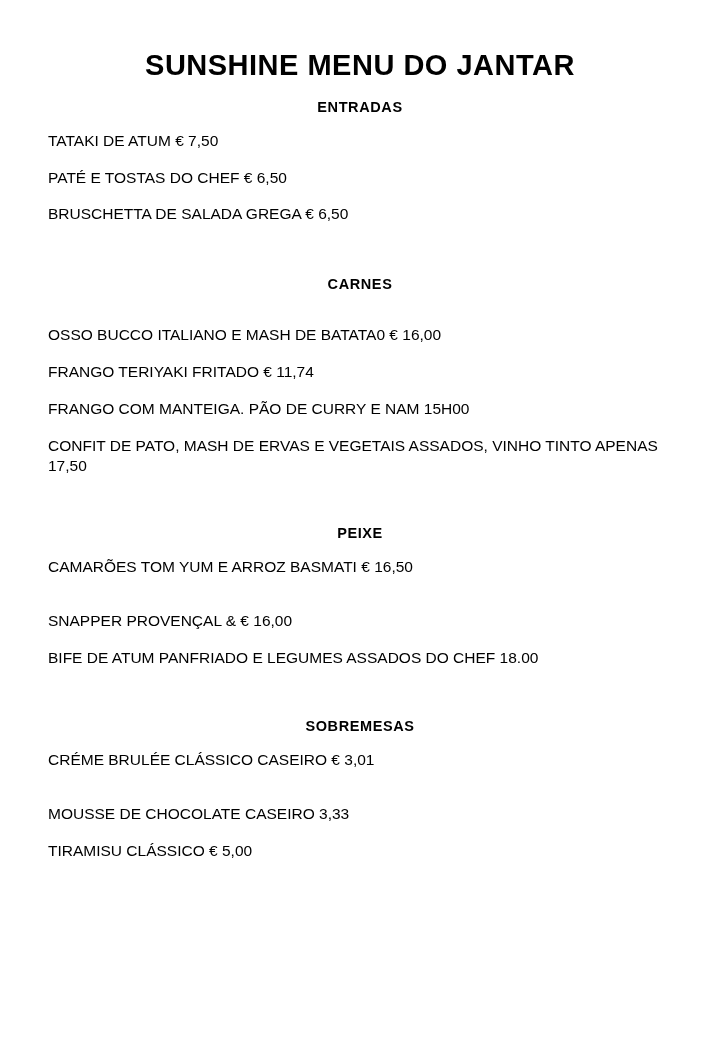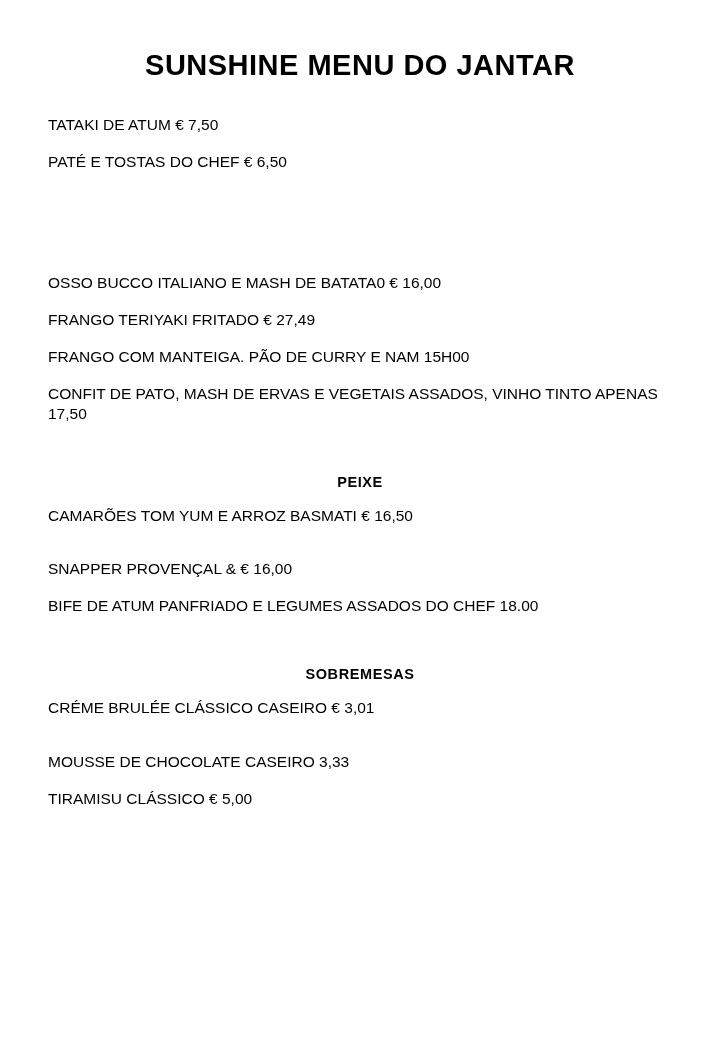--- a/index.html
+++ b/index.html
@@ -58,35 +58,38 @@
 </head>
 <body>
 
 <div class="page">
 
   <h1 class="menu-title">SUNSHINE  MENU DO JANTAR</h1>
 
   <div class="sp-title-to-entradas"></div>
 
   <div class="section">
+    <div class="section-heading">ENTRADAS</div>
     <div class="sp-heading-to-item"></div>
     <div class="item">TATAKI DE ATUM € 7,50</div>
     <div class="sp-item"></div>
     <div class="item">PATÉ E TOSTAS DO CHEF € 6,50</div>
     <div class="sp-item"></div>
+    <div class="item">BRUSCHETTA DE SALADA GREGA € 6,50</div>
   </div>
 
   <div class="sp-section"></div>
 
   <div class="section">
+    <div class="section-heading">CARNES</div>
     <div class="sp-heading-to-item"></div>
     <div class="sp-item"></div>
     <div class="item">OSSO BUCCO ITALIANO E MASH DE BATATA0 € 16,00</div>
     <div class="sp-item"></div>
-    <div class="item">FRANGO TERIYAKI FRITADO € 27,49</div>
+    <div class="item">FRANGO TERIYAKI FRITADO € 11,74</div>
     <div class="sp-item"></div>
     <div class="item">FRANGO COM MANTEIGA. PÃO DE CURRY E NAM 15H00</div>
     <div class="sp-item"></div>
     <div class="item">CONFIT DE PATO, MASH DE ERVAS E VEGETAIS ASSADOS, VINHO TINTO APENAS 17,50</div>
   </div>
 
   <div class="sp-section-peixe"></div>
 
   <div class="section">
     <div class="section-heading">PEIXE</div>

